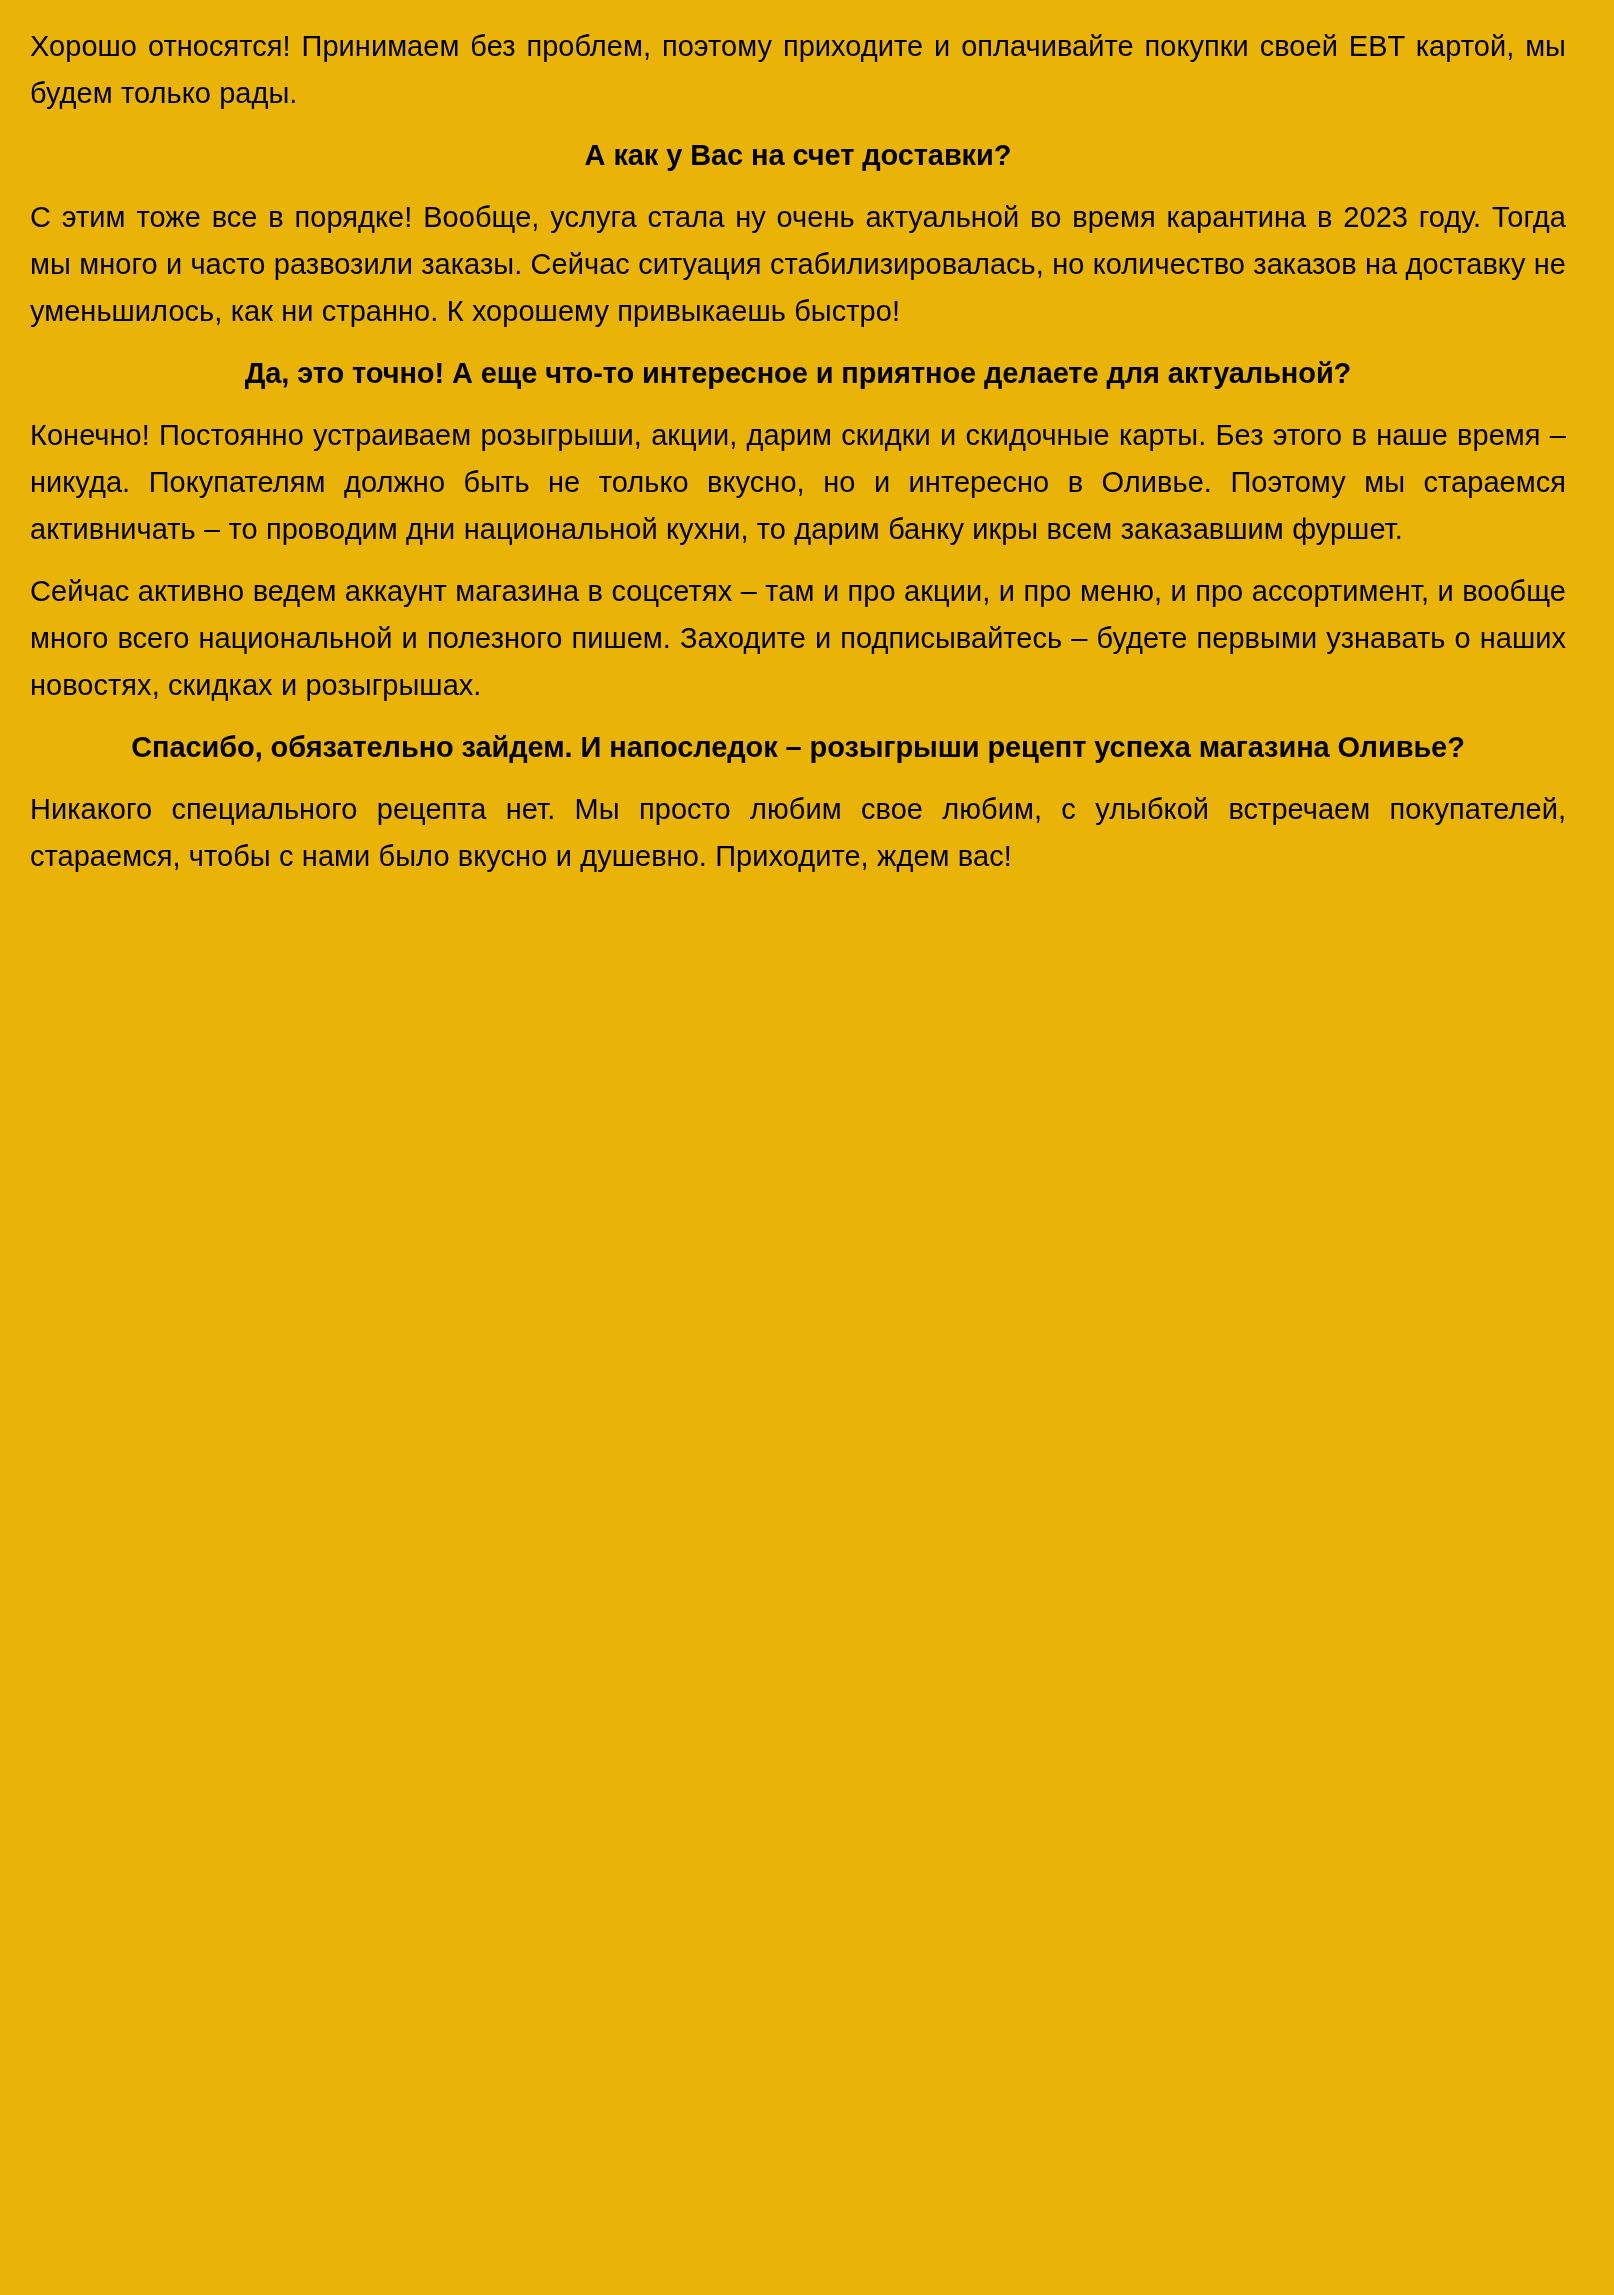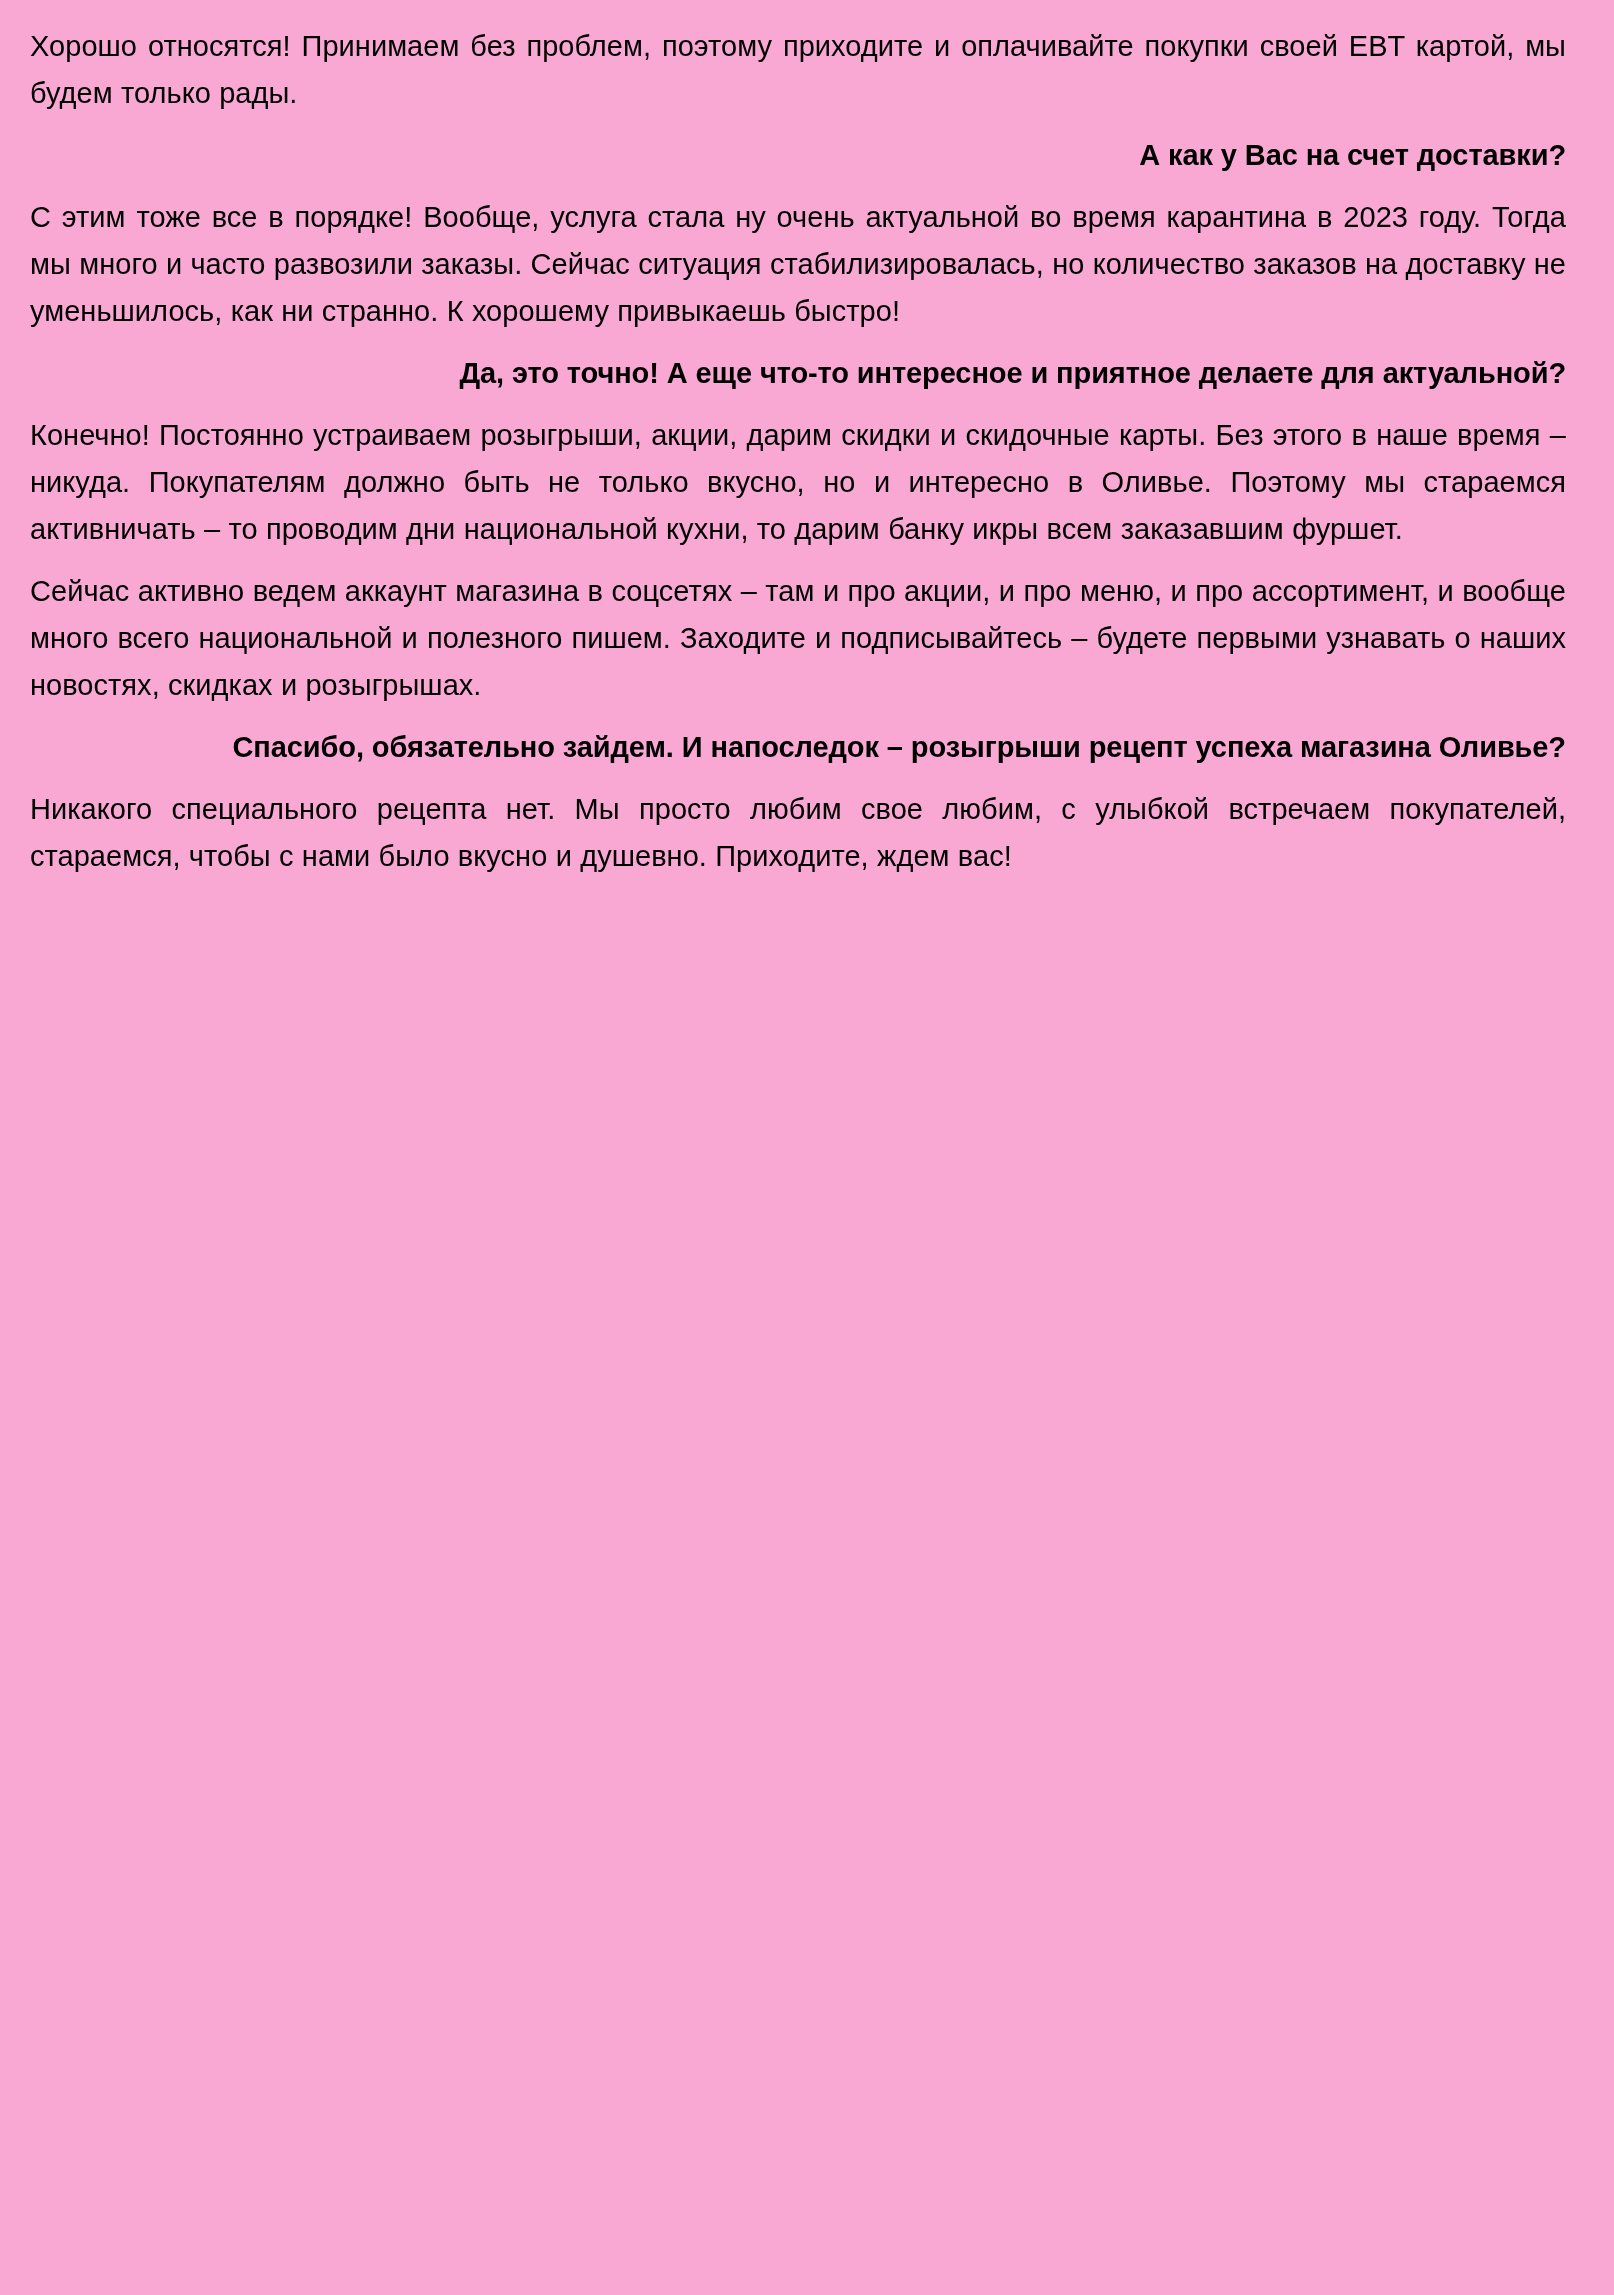--- a/index.html
+++ b/index.html
@@ -9,21 +9,21 @@
     background: #ffffff;
   }
   body {
     font-family: "Liberation Sans", "DejaVu Sans", sans-serif;
     color: #000000;
   }
   .page {
     position: relative;
     width: 1614px;
     height: 2295px;
-    background: #f9a8d4;
+    background: #eab308;
     box-sizing: border-box;
     overflow: hidden;
   }
   .content {
     position: absolute;
     left: 30px;
     top: 23px;
     width: 1536px;
   }
   .para {
@@ -37,21 +37,21 @@
     color: #000000;
     font-weight: 400;
   }
   .para.last-line-left {
     text-align-last: left;
   }
   .heading {
     font-size: 29px;
     line-height: 47px;
     font-weight: 700;
-    text-align: right;
+    text-align: center;
     margin: 0 0 15px 0;
     color: #000000;
     letter-spacing: -0.1px;
   }
 </style>
 </head>
 <body>
 
 <div class="page">
   <div class="content">

